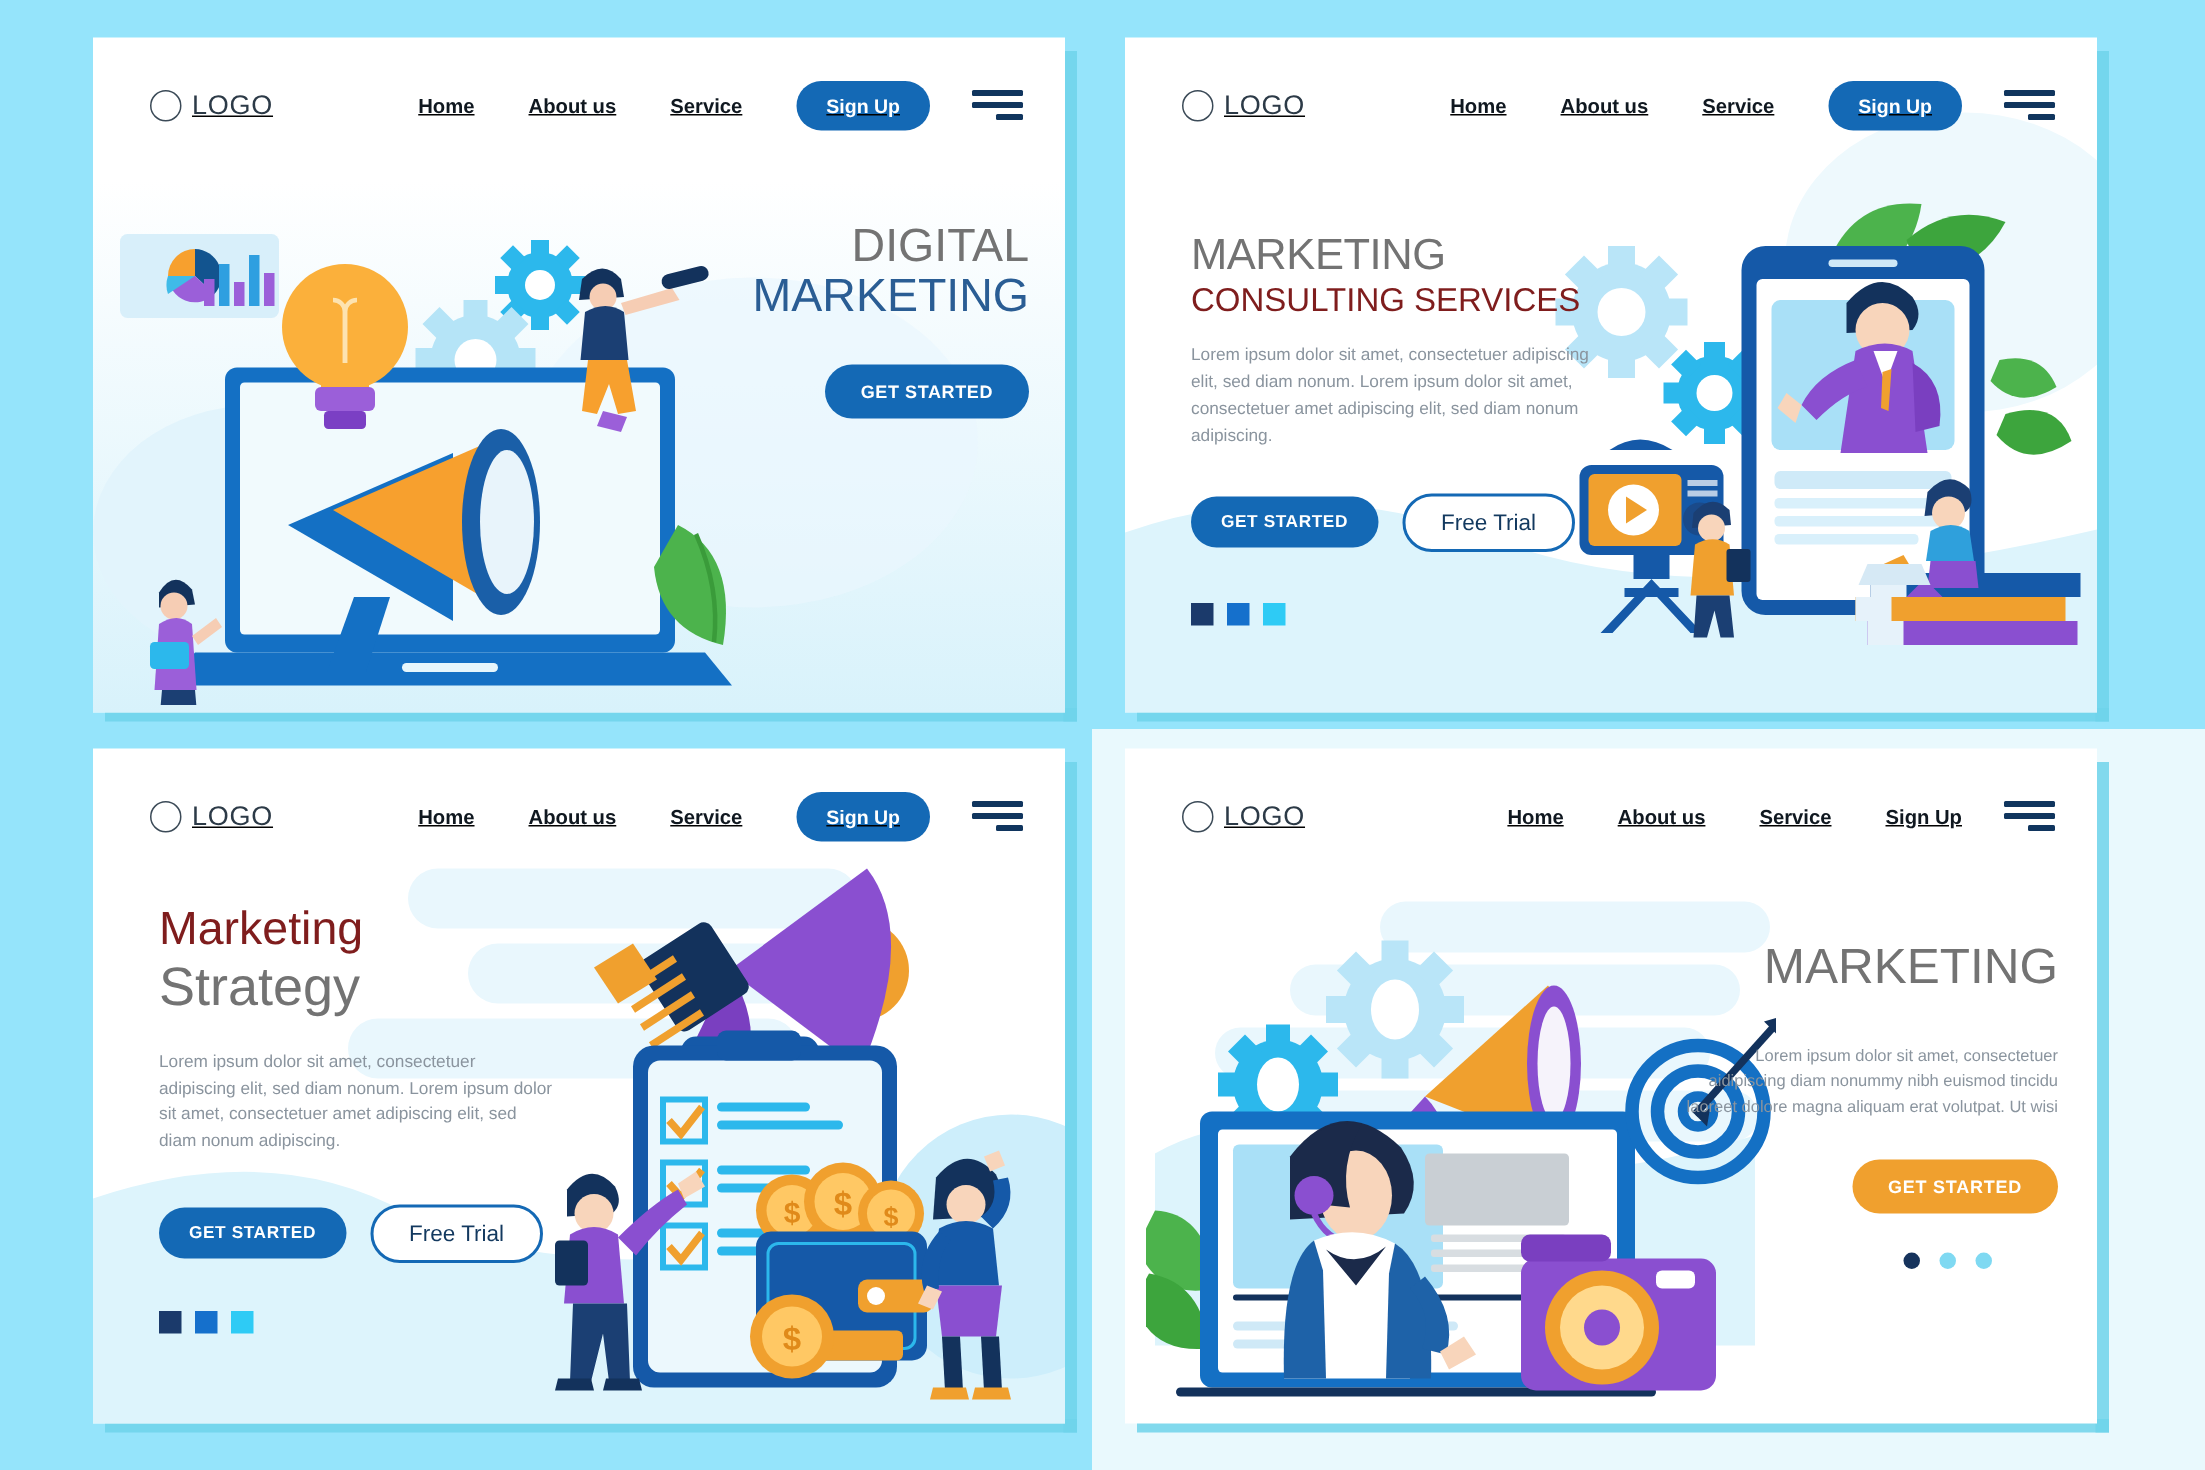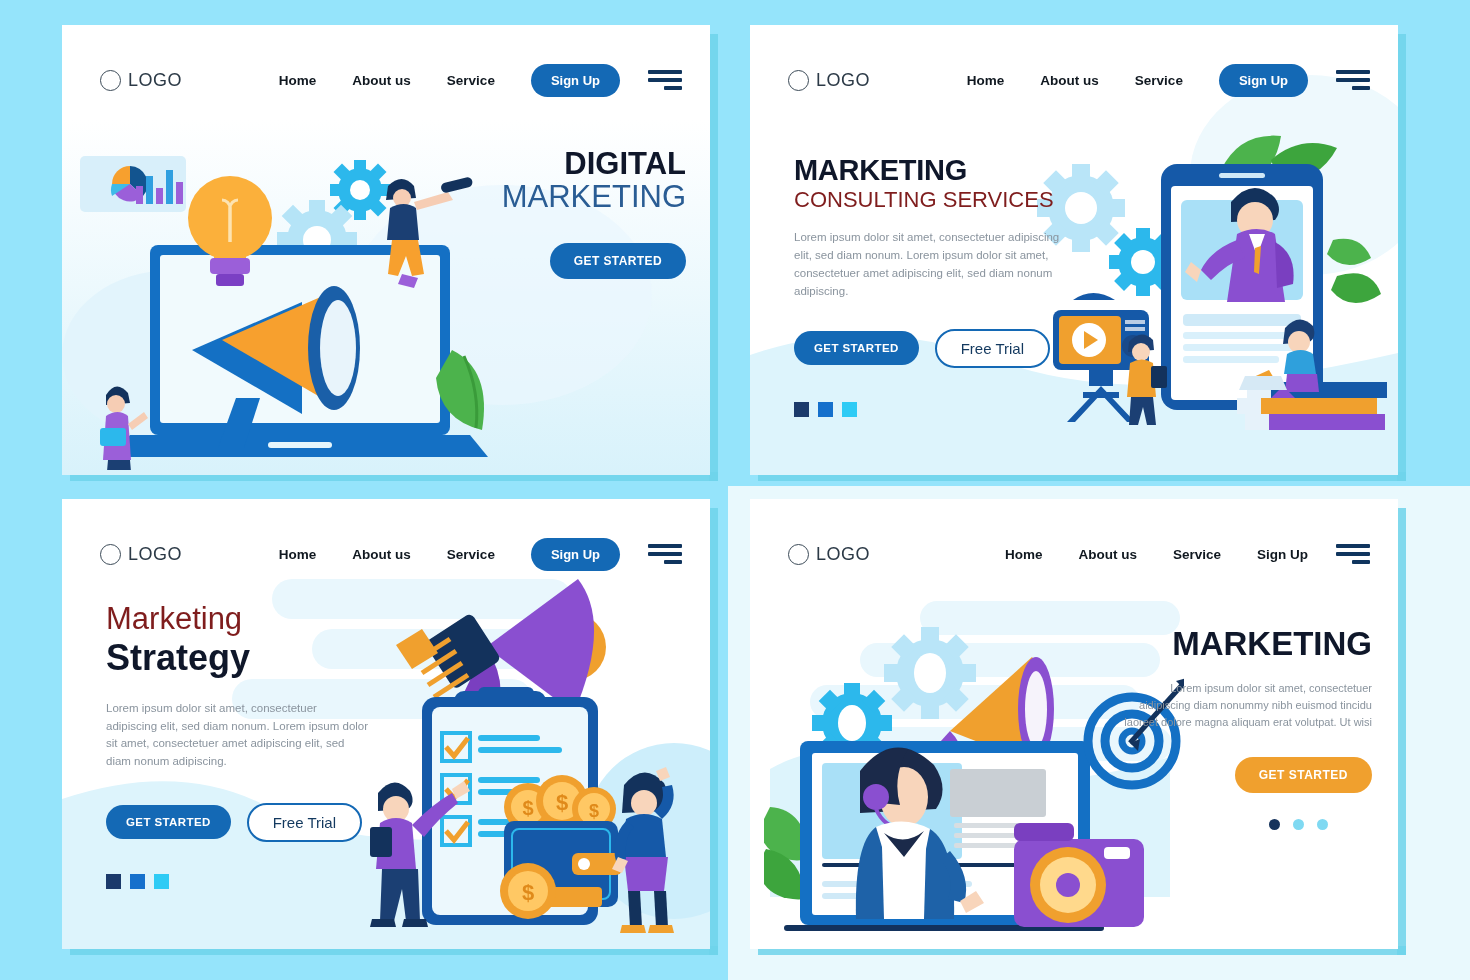--- a/index.html
+++ b/index.html
@@ -24,22 +24,22 @@
     position:absolute; inset:0;
     pointer-events:none;
   }
   .card-shadow{
     position:absolute;
     background:#6fd3ea;
     opacity:.85;
   }
   
   .nav{
-    position:absolute; left:0; top:14px; width:100%; height:82px;
-    display:flex; align-items:center;
+    position:absolute; left:0; top:4px; width:100%; height:82px;
+    display:flex; align-items:center;text-decoration:underline;
   }
   .logo{ display:flex; align-items:center; gap:7px; }
   .logo-ring{
     width:21px;height:21px;border:1.6px solid #3b4a57;border-radius:50%;
   }
   .logo-text{ font-size:18px; color:#2c3a47; letter-spacing:.5px; }
   .nav-links{ display:flex; align-items:center; }
   .nav-links a{
     font-size:13.5px; font-weight:bold; color:#101820; text-decoration:none;
   }
@@ -48,21 +48,21 @@
     border:none; border-radius:20px; padding:9px 20px; cursor:pointer;
   }
   .signup-plain{ font-size:13.5px; font-weight:bold; color:#101820; }
   .burger{ display:flex; flex-direction:column; align-items:flex-end; gap:4px; cursor:pointer;}
   .burger span{ display:block; height:4px; background:#10355e; border-radius:1px;}
   .burger .b1{ width:34px; }
   .burger .b2{ width:34px; }
   .burger .b3{ width:18px; }
 
   
-  .h-dark{ color:#0f172a; font-weight:bold; }
+  .h-dark{ color:#737373; font-weight:normal; }
   .h-mid{ color:#7f1d1d; }
   .body-copy{ color:#8a949e; line-height:1.55; }
 
   .btn-primary{
     background:#1469b5;color:#fff;border:none;border-radius:22px;
     font-weight:bold;letter-spacing:.4px;cursor:pointer;
   }
   .btn-outline{
     background:#fff;color:#13395f;border:2px solid #1469b5;border-radius:22px;
     font-weight:normal;cursor:pointer;
@@ -582,21 +582,21 @@
     <circle cx="368" cy="130" r="44" fill="none" stroke="#1470c4" stroke-width="9"></circle>
     <circle cx="368" cy="130" r="27" fill="none" stroke="#1470c4" stroke-width="9"></circle>
     <circle cx="368" cy="130" r="10" fill="none" stroke="#1470c4" stroke-width="7"></circle>
     <path d="M418 74 l-52 58" stroke="#13325c" stroke-width="5"></path>
     <path d="M366 132 l10 -4 -2 12z" fill="#13325c"></path>
     <path d="M412 70 l14 -4 -4 14z" fill="#13325c"></path>
   </svg>
 
   <div style="position:absolute;right:26px;top:128px;width:250px;text-align:right;">
     <div class="h-dark" style="font-size:33px;line-height:1.05;">MARKETING</div>
-    <div class="body-copy" style="font-size:11px;margin-top:18px;">Lorem ipsum dolor sit amet, consectetuer aidipiscing diam nonummy nibh euismod tincidu laoreet dolore magna aliquam erat volutpat. Ut wisi</div>
+    <div class="body-copy" style="font-size:11px;margin-top:34px;">Lorem ipsum dolor sit amet, consectetuer aidipiscing diam nonummy nibh euismod tincidu laoreet dolore magna aliquam erat volutpat. Ut wisi</div>
     <button class="btn-orange" style="font-size:12px;padding:11px 24px;margin-top:26px;">GET STARTED</button>
     <div class="rd-dots" style="margin-top:26px;justify-content:flex-end;margin-right:44px;">
       <i style="background:#16335c;"></i>
       <i style="background:#7fd9f2;"></i>
       <i style="background:#7fd9f2;"></i>
     </div>
   </div>
 </div>
 
 </body></html>

